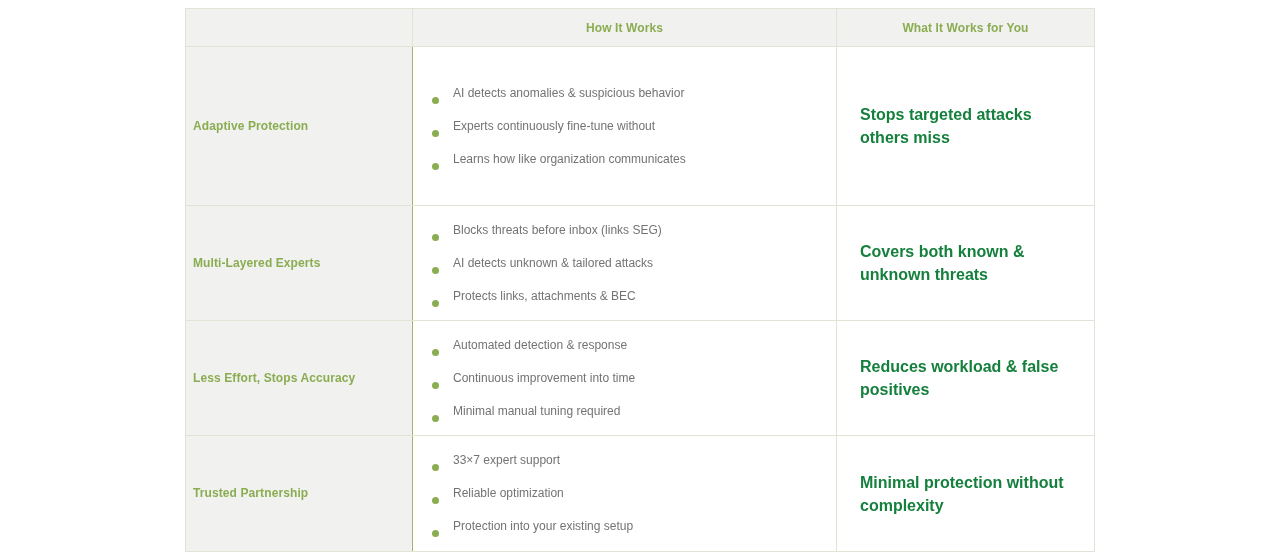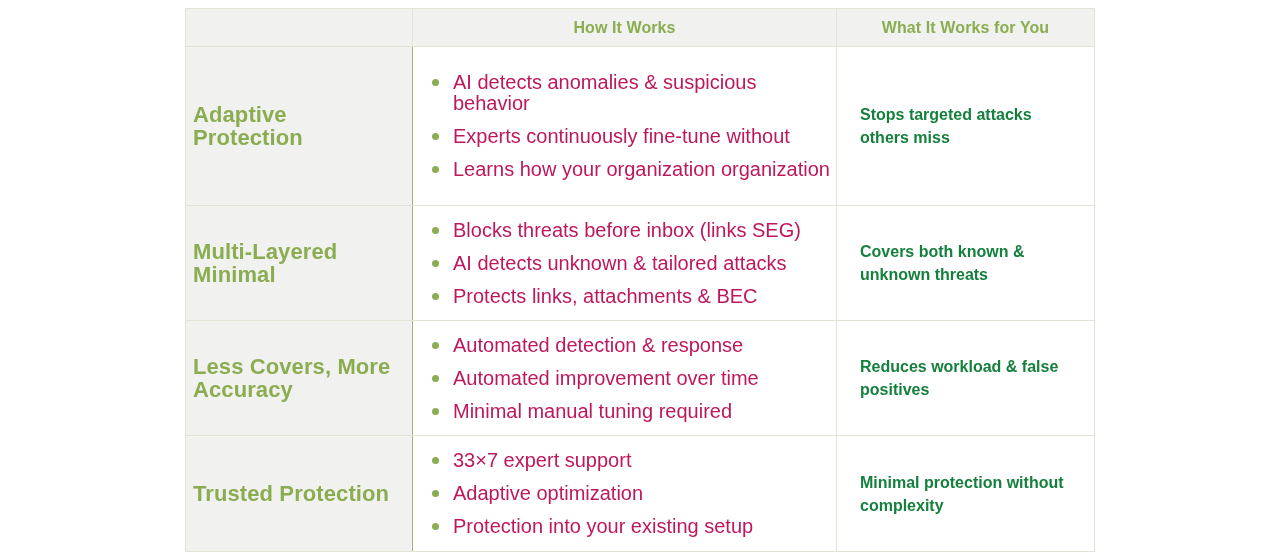--- a/index.html
+++ b/index.html
@@ -34,21 +34,21 @@
   th, td {
     border: 1px solid #e2e3d5;
     vertical-align: middle;
   }
 
   
   tr.hdr { height: 38px; }
   tr.hdr th {
     background: #f1f1ef;
     color: #8bad52;
-    font-size: 16px;
+    font-size: 12px;
     font-weight: bold;
     text-align: center;
     letter-spacing: 0.1px;
   }
 
   
   tr.r1 { height: 159px; }
   tr.r2 { height: 115px; }
   tr.r3 { height: 115px; }
   tr.r4 { height: 116px; }
@@ -56,40 +56,40 @@
   td.feature {
     background: #f1f1ef;
     border-right: 1px solid #a6b072;
     padding-left: 7px;
     padding-right: 4px;
   }
   td.feature .label {
     display: block;
     max-width: 200px;
     color: #8bad52;
-    font-size: 22px;
+    font-size: 12px;
     font-weight: bold;
     line-height: 23px;
     letter-spacing: 0.1px;
   }
 
   td.how {
     background: #ffffff;
     padding-left: 19px;
     padding-right: 6px;
   }
   td.how ul {
     list-style: none;
   }
   td.how li {
     display: flex;
-    align-items: flex-start;
+    align-items: flex-end;
     margin: 0 0 12px 0;
-    color: #be185d;
-    font-size: 20px;
+    color: #737373;
+    font-size: 12px;
     line-height: 21px;
   }
   td.how li:last-child { margin-bottom: 0; }
   .dot {
     flex: 0 0 auto;
     width: 7px;
     height: 7px;
     margin: 7px 14px 0 0;
     border-radius: 50%;
     background: #8bad52;
@@ -138,32 +138,32 @@
             <li>
                 <span class="dot"></span>
                 <span>AI detects anomalies &amp; suspicious behavior</span>
               </li>
             <li>
                 <span class="dot"></span>
                 <span>Experts continuously fine-tune without</span>
               </li>
             <li>
                 <span class="dot"></span>
-                <span>Learns how your organization organization</span>
+                <span>Learns how like organization communicates</span>
               </li>
           </ul>
         </td>
         <td class="benefit">
           <span class="benefit-text">Stops targeted attacks others miss</span>
         </td>
       </tr>
 
       <tr class="r2">
         <td class="feature">
-          <span class="label">Multi-Layered Minimal</span>
+          <span class="label">Multi-Layered Experts</span>
         </td>
         <td class="how">
           <ul>
             <li>
                 <span class="dot"></span>
                 <span>Blocks threats before inbox (links SEG)</span>
               </li>
             <li>
                 <span class="dot"></span>
                 <span>AI detects unknown &amp; tailored attacks</span>
@@ -174,56 +174,56 @@
               </li>
           </ul>
         </td>
         <td class="benefit">
           <span class="benefit-text">Covers both known &amp; unknown threats</span>
         </td>
       </tr>
 
       <tr class="r3">
         <td class="feature">
-          <span class="label">Less Covers, More Accuracy</span>
+          <span class="label">Less Effort, Stops Accuracy</span>
         </td>
         <td class="how">
           <ul>
             <li>
                 <span class="dot"></span>
                 <span>Automated detection &amp; response</span>
               </li>
             <li>
                 <span class="dot"></span>
-                <span>Automated improvement over time</span>
+                <span>Continuous improvement into time</span>
               </li>
             <li>
                 <span class="dot"></span>
                 <span>Minimal manual tuning required</span>
               </li>
           </ul>
         </td>
         <td class="benefit">
           <span class="benefit-text">Reduces workload &amp; false positives</span>
         </td>
       </tr>
 
       <tr class="r4">
         <td class="feature">
-          <span class="label">Trusted Protection</span>
+          <span class="label">Trusted Partnership</span>
         </td>
         <td class="how">
           <ul>
             <li>
                 <span class="dot"></span>
                 <span>33×7 expert support</span>
               </li>
             <li>
                 <span class="dot"></span>
-                <span>Adaptive optimization</span>
+                <span>Reliable optimization</span>
               </li>
             <li>
                 <span class="dot"></span>
                 <span>Protection into your existing setup</span>
               </li>
           </ul>
         </td>
         <td class="benefit">
           <span class="benefit-text">Minimal protection without complexity</span>
         </td>

